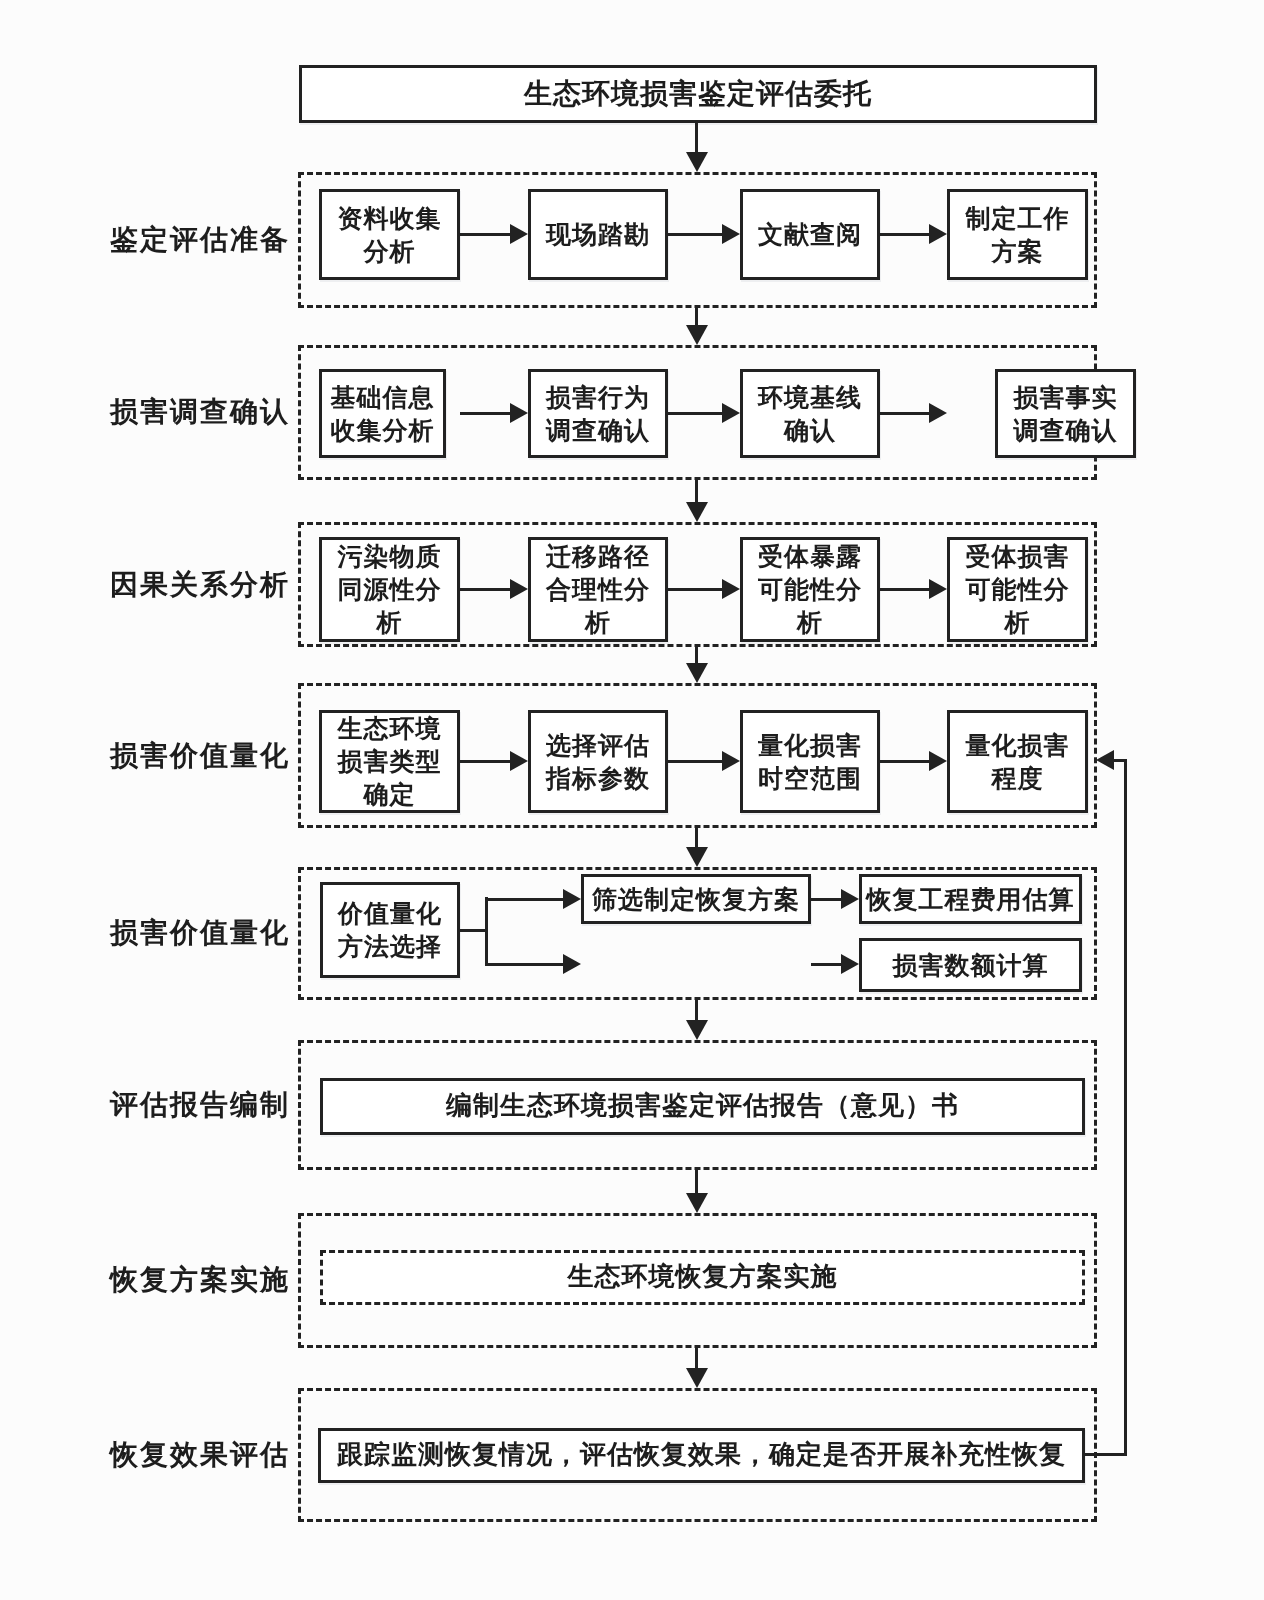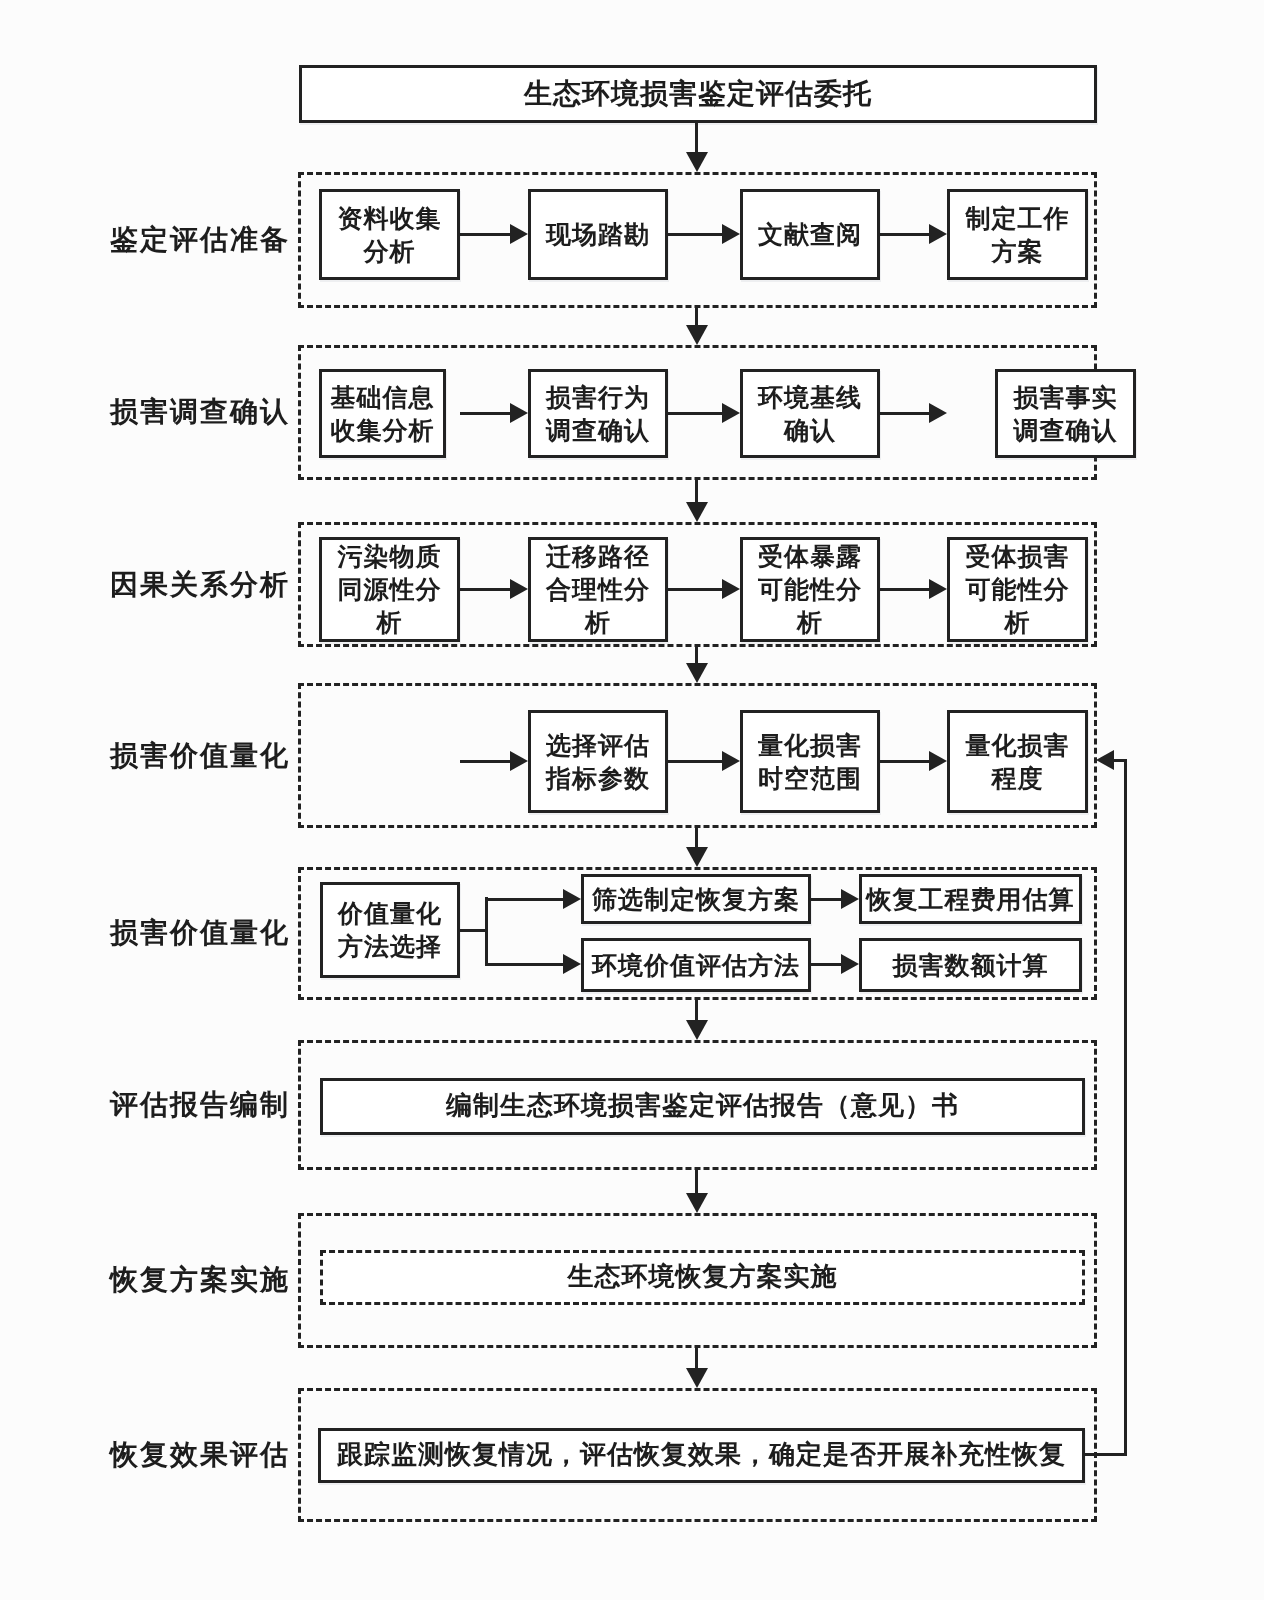--- a/index.html
+++ b/index.html
@@ -144,40 +144,42 @@
 析</div>
   <div class="hline" style="left:460px;top:588px;width:50px;height:3px;"></div>
   <div class="tri-right" style="left:510px;top:579px;"></div>
   <div class="hline" style="left:668px;top:588px;width:54px;height:3px;"></div>
   <div class="tri-right" style="left:722px;top:579px;"></div>
   <div class="hline" style="left:880px;top:588px;width:49px;height:3px;"></div>
   <div class="tri-right" style="left:929px;top:579px;"></div>
 
   <div class="stage-label" style="left:110px;top:741px;height:30px;">损害价值量化</div>
   <div class="container" style="left:298px;top:683px;width:799px;height:145px;"></div>
+  <div class="box fs25" style="left:319px;top:710px;width:141px;height:103px;">生态环境
+损害类型
+确定</div>
   <div class="box fs25" style="left:528px;top:710px;width:140px;height:103px;">选择评估
 指标参数</div>
   <div class="box fs25" style="left:740px;top:710px;width:140px;height:103px;">量化损害
 时空范围</div>
   <div class="box fs25" style="left:947px;top:710px;width:141px;height:103px;">量化损害
 程度</div>
   <div class="hline" style="left:460px;top:760px;width:50px;height:3px;"></div>
   <div class="tri-right" style="left:510px;top:751px;"></div>
   <div class="hline" style="left:668px;top:760px;width:54px;height:3px;"></div>
   <div class="tri-right" style="left:722px;top:751px;"></div>
   <div class="hline" style="left:880px;top:760px;width:49px;height:3px;"></div>
   <div class="tri-right" style="left:929px;top:751px;"></div>
 
   <div class="stage-label" style="left:110px;top:918px;height:30px;">损害价值量化</div>
   <div class="container" style="left:298px;top:867px;width:799px;height:133px;"></div>
   <div class="box fs25" style="left:320px;top:882px;width:140px;height:96px;">价值量化
 方法选择</div>
   <div class="box fs25" style="left:581px;top:874px;width:230px;height:50px;">筛选制定恢复方案</div>
   <div class="box fs25" style="left:859px;top:874px;width:223px;height:50px;">恢复工程费用估算</div>
-  <div class="box fs25" style="left:581px;top:938px;width:230px;height:54px;">环境价值评估方法</div>
   <div class="box fs25" style="left:859px;top:938px;width:223px;height:54px;">损害数额计算</div>
 
   <div class="hline" style="left:458px;top:929px;width:30px;height:3px;"></div>
   <div class="vline" style="left:485px;top:897px;width:3px;height:69px;"></div>
   <div class="hline" style="left:485px;top:898px;width:78px;height:3px;"></div>
   <div class="tri-right" style="left:563px;top:889px;"></div>
   <div class="hline" style="left:485px;top:963px;width:78px;height:3px;"></div>
   <div class="tri-right" style="left:563px;top:954px;"></div>
   <div class="hline" style="left:811px;top:898px;width:30px;height:3px;"></div>
   <div class="tri-right" style="left:841px;top:889px;"></div>

